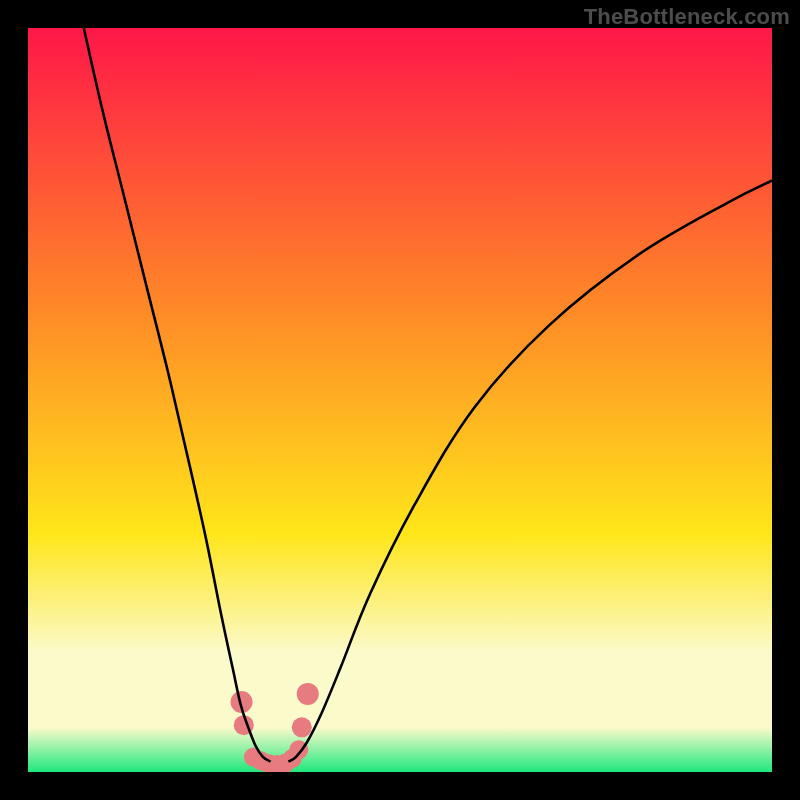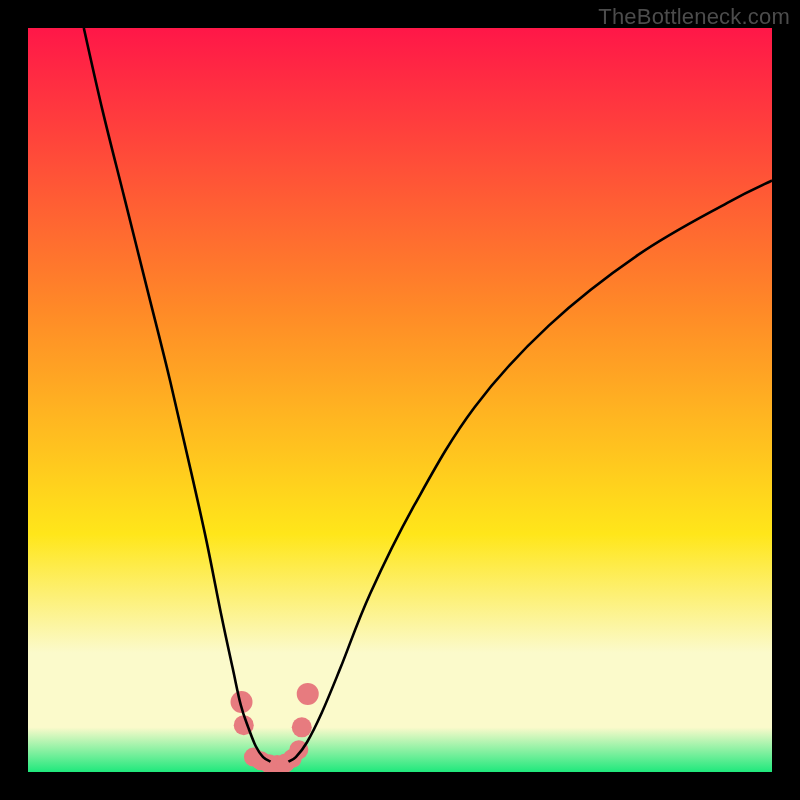--- a/index.html
+++ b/index.html
@@ -22,21 +22,21 @@
     left: 28px; top: 28px;
     width: 744px; height: 744px;
     overflow: hidden;
   }
   .watermark {
     position: absolute;
     top: 4px;
     right: 10px;
     color: #4c4c4c;
     font-size: 22px;
-    font-weight: 400;
+    font-weight: 700;
     letter-spacing: 0.2px;
   }
   svg { display: block; }
 </style>
 </head>
 <body>
 
 <div class="frame">
   <div class="plot">
     <svg id="chart-svg" width="744" height="744" viewBox="0 0 744 744">

